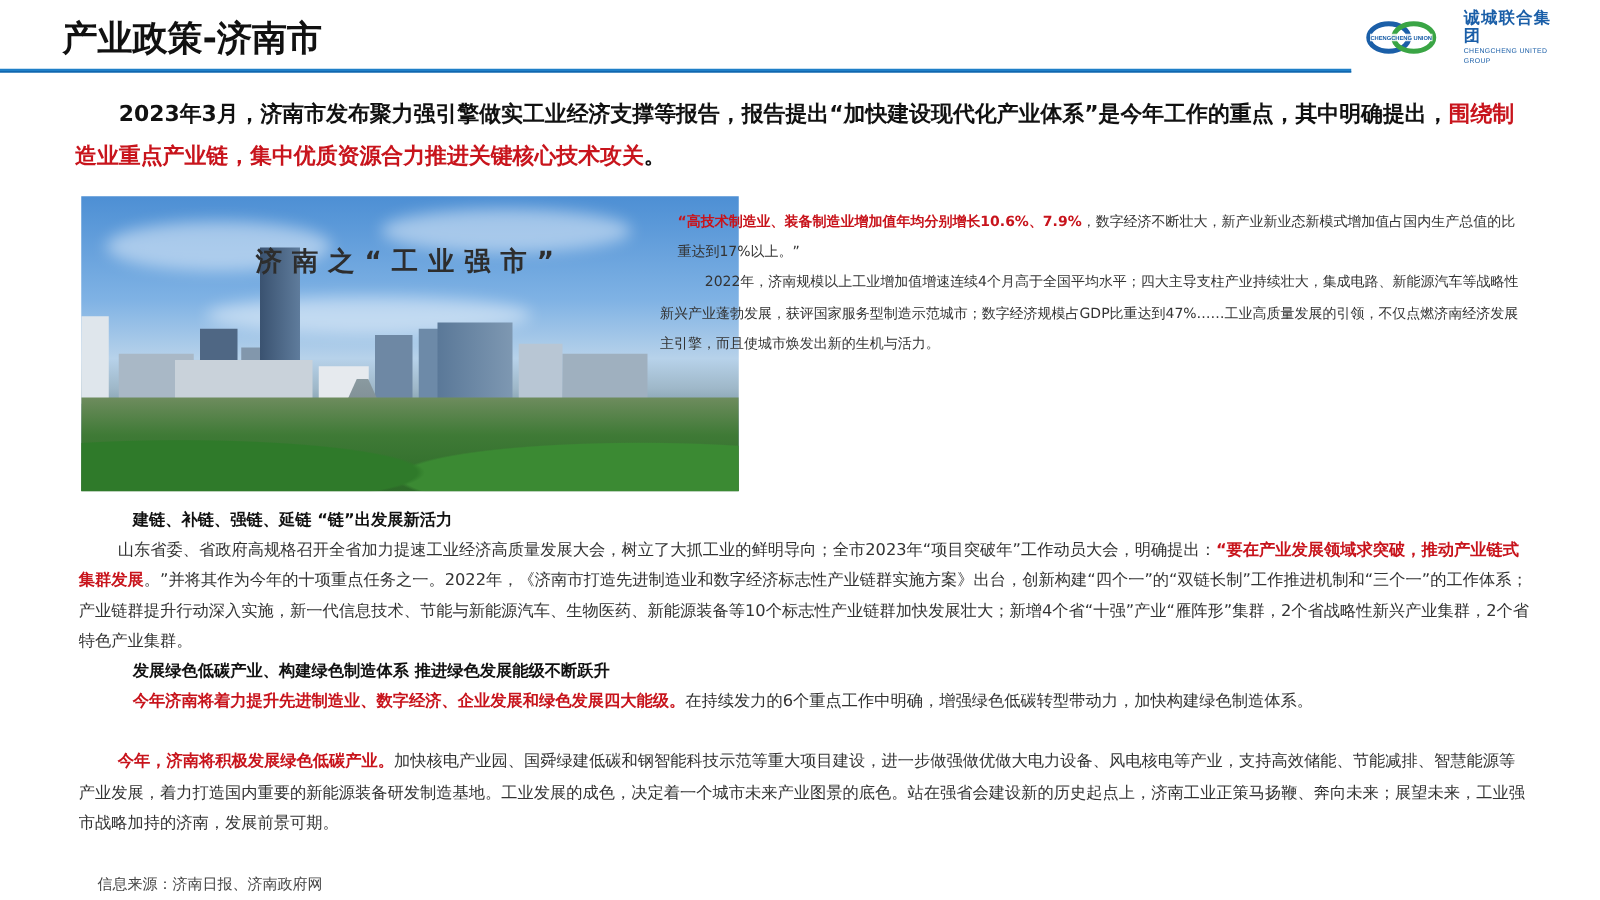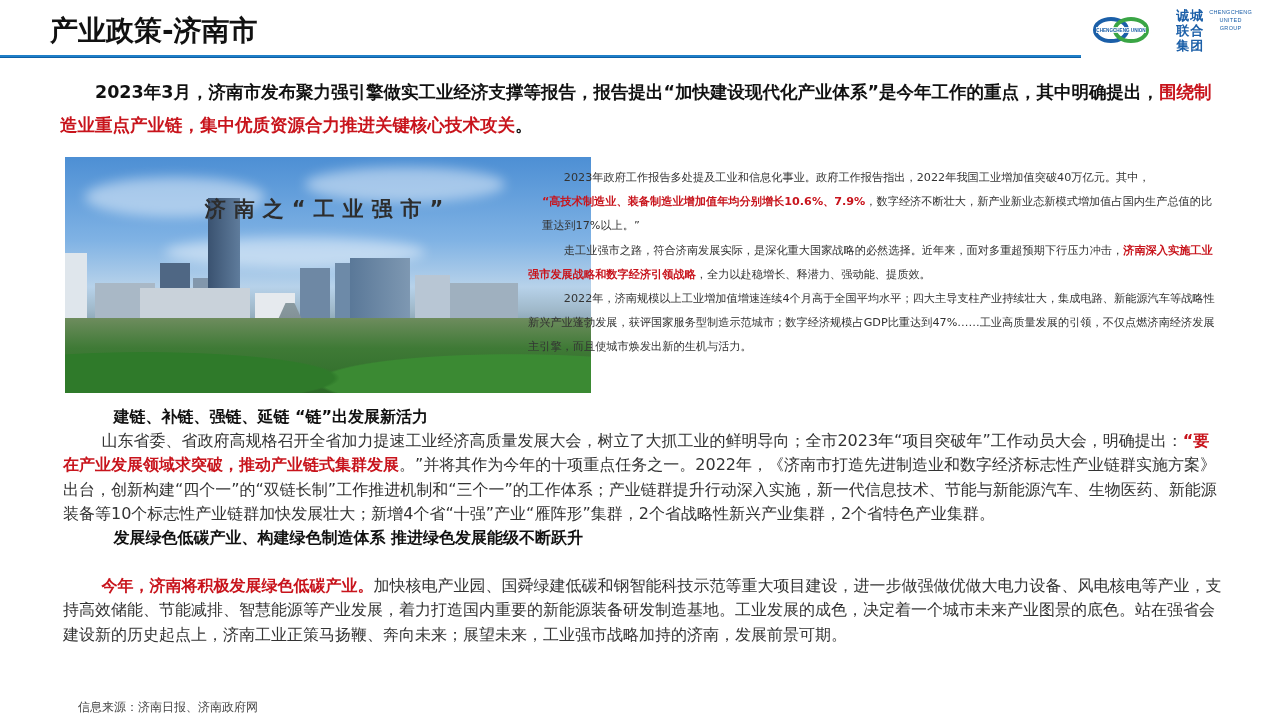--- a/index.html
+++ b/index.html
@@ -9,21 +9,21 @@
   .page-title {
     position: absolute; left: 50px; top: 12px;
     font-size: 28px; font-weight: bold; color: #111; letter-spacing: 0px;
   }
   .title-rule {
     position: absolute; left: 0; top: 55px; width: 1081px; height: 3px;
     background: #1f7fc8; border-bottom: 1px solid #0d5fa5;
   }
   .logo { position: absolute; left: 1092px; top: 14px; width: 160px; height: 32px; display: flex; align-items: center; }
   .logo-mark { width: 58px; height: 30px; position: relative; }
-  .logo-text { margin-left: 21px; display: flex; flex-direction: row; text-align: center; }
+  .logo-text { margin-left: 21px; display: flex; flex-direction: column; }
   .logo-cn { font-size: 13px; font-weight: bold; color: #1b5fa8; letter-spacing: 1px; line-height: 15px; }
   .logo-en { font-size: 5.5px; color: #1b5fa8; letter-spacing: 0.3px; line-height: 8px; font-family: "Liberation Sans", sans-serif; }
 
   .lead {
     position: absolute; left: 60px; top: 76px; width: 1160px;
     font-size: 17.5px; font-weight: bold; line-height: 33px; color: #111;
     text-indent: 2em;
   }
   .red { color: #c8141c; font-weight: bold; }
 
@@ -46,21 +46,21 @@
 
   .side-text {
     position: absolute; left: 528px; top: 166px; width: 692px;
     font-size: 11.2px; line-height: 24.2px; color: #333;
   }
   .side-text p { text-indent: 3.2em; }
   .side-text p.noindent { text-indent: 0; }
 
   .body-text {
     position: absolute; left: 75px; top: 405px; width: 1150px;
-    font-size: 16px; line-height: 24.2px; color: #333;
+    font-size: 13px; line-height: 24.2px; color: #333;
   }
   .body-text p { text-indent: 2.4em; }
   .body-text .sub { font-weight: bold; color: #111; }
 
   .source { position: absolute; left: 78px; top: 699px; font-size: 12px; color: #444; }
 </style>
 </head>
 <body>
 
 <div class="page-title">产业政策-济南市</div>
@@ -98,26 +98,25 @@
   <div class="bldg" style="left:270px;width:50px;height:60px;background:#6d8aa8;"></div>
   <div class="bldg" style="left:285px;width:60px;height:65px;background:linear-gradient(90deg,#5a7898,#7e98b2);"></div>
   <div class="bldg" style="left:350px;width:35px;height:48px;background:#b8c6d4;"></div>
   <div class="bldg" style="left:385px;width:68px;height:40px;background:#9fb0bf;"></div>
   <div class="road"></div>
   <div class="trees"></div>
   <div class="hero-title">济南之“工业强市”</div>
 </div>
 
 <div class="side-text">
-  <p><span>2023年政府工作报告多处提及工业和信息化事业。政府工作报告指出，2022年我国工业增加值突破40万亿元。其中，</span></p>
   <p class="noindent" style="padding-left:14px;"><span class="red">“</span><span class="red">高技术制造业、装备制造业增加值年均分别增长10.6%、7.9%</span><span>，数字经济不断壮大，新产业新业态新模式增加值占国内生产总值的比重达到17%以上。”</span></p>
-  <p><span>走工业强市之路，符合济南发展实际，是深化重大国家战略的必然选择。近年来，面对多重超预期下行压力冲击，</span><span class="red">济南深入实施工业强市发展战略和数字经济引领战略</span><span>，全力以赴稳增长、释潜力、强动能、提质效。</span></p>
   <p>2022年，济南规模以上工业增加值增速连续4个月高于全国平均水平；四大主导支柱产业持续壮大，集成电路、新能源汽车等战略性新兴产业蓬勃发展，获评国家服务型制造示范城市；数字经济规模占GDP比重达到47%……工业高质量发展的引领，不仅点燃济南经济发展主引擎，而且使城市焕发出新的生机与活力。</p>
 </div>
 
 <div class="body-text">
   <p class="sub">建链、补链、强链、延链 “链”出发展新活力</p>
   <p style="margin-left:-12px;padding-left:0;"><span>山东省委、省政府高规格召开全省加力提速工业经济高质量发展大会，树立了大抓工业的鲜明导向；全市2023年“项目突破年”工作动员大会，明确提出：</span><span class="red">“要在产业发展领域求突破，推动产业链式集群发展</span><span>。”并将其作为今年的十项重点任务之一。2022年，《济南市打造先进制造业和数字经济标志性产业链群实施方案》出台，创新构建“四个一”的“双链长制”工作推进机制和“三个一”的工作体系；产业链群提升行动深入实施，新一代信息技术、节能与新能源汽车、生物医药、新能源装备等10个标志性产业链群加快发展壮大；新增4个省“十强”产业“雁阵形”集群，2个省战略性新兴产业集群，2个省特色产业集群。</span></p>
   <p class="sub">发展绿色低碳产业、构建绿色制造体系 推进绿色发展能级不断跃升</p>
+  <p><span class="red">今年济南将着力提升先进制造业、数字经济、企业发展和绿色发展四大能级。</span><span>在持续发力的6个重点工作中明确，增强绿色低碳转型带动力，加快构建绿色制造体系。</span></p>
   <p style="margin-left:-12px;margin-top:24px;"><span class="red">今年，济南将积极发展绿色低碳产业。</span><span>加快核电产业园、国舜绿建低碳和钢智能科技示范等重大项目建设，进一步做强做优做大电力设备、风电核电等产业，支持高效储能、节能减排、智慧能源等产业发展，着力打造国内重要的新能源装备研发制造基地。工业发展的成色，决定着一个城市未来产业图景的底色。站在强省会建设新的历史起点上，济南工业正策马扬鞭、奔向未来；展望未来，工业强市战略加持的济南，发展前景可期。</span></p>
 </div>
 
 <div class="source">信息来源：济南日报、济南政府网</div>
 
 </body></html>

